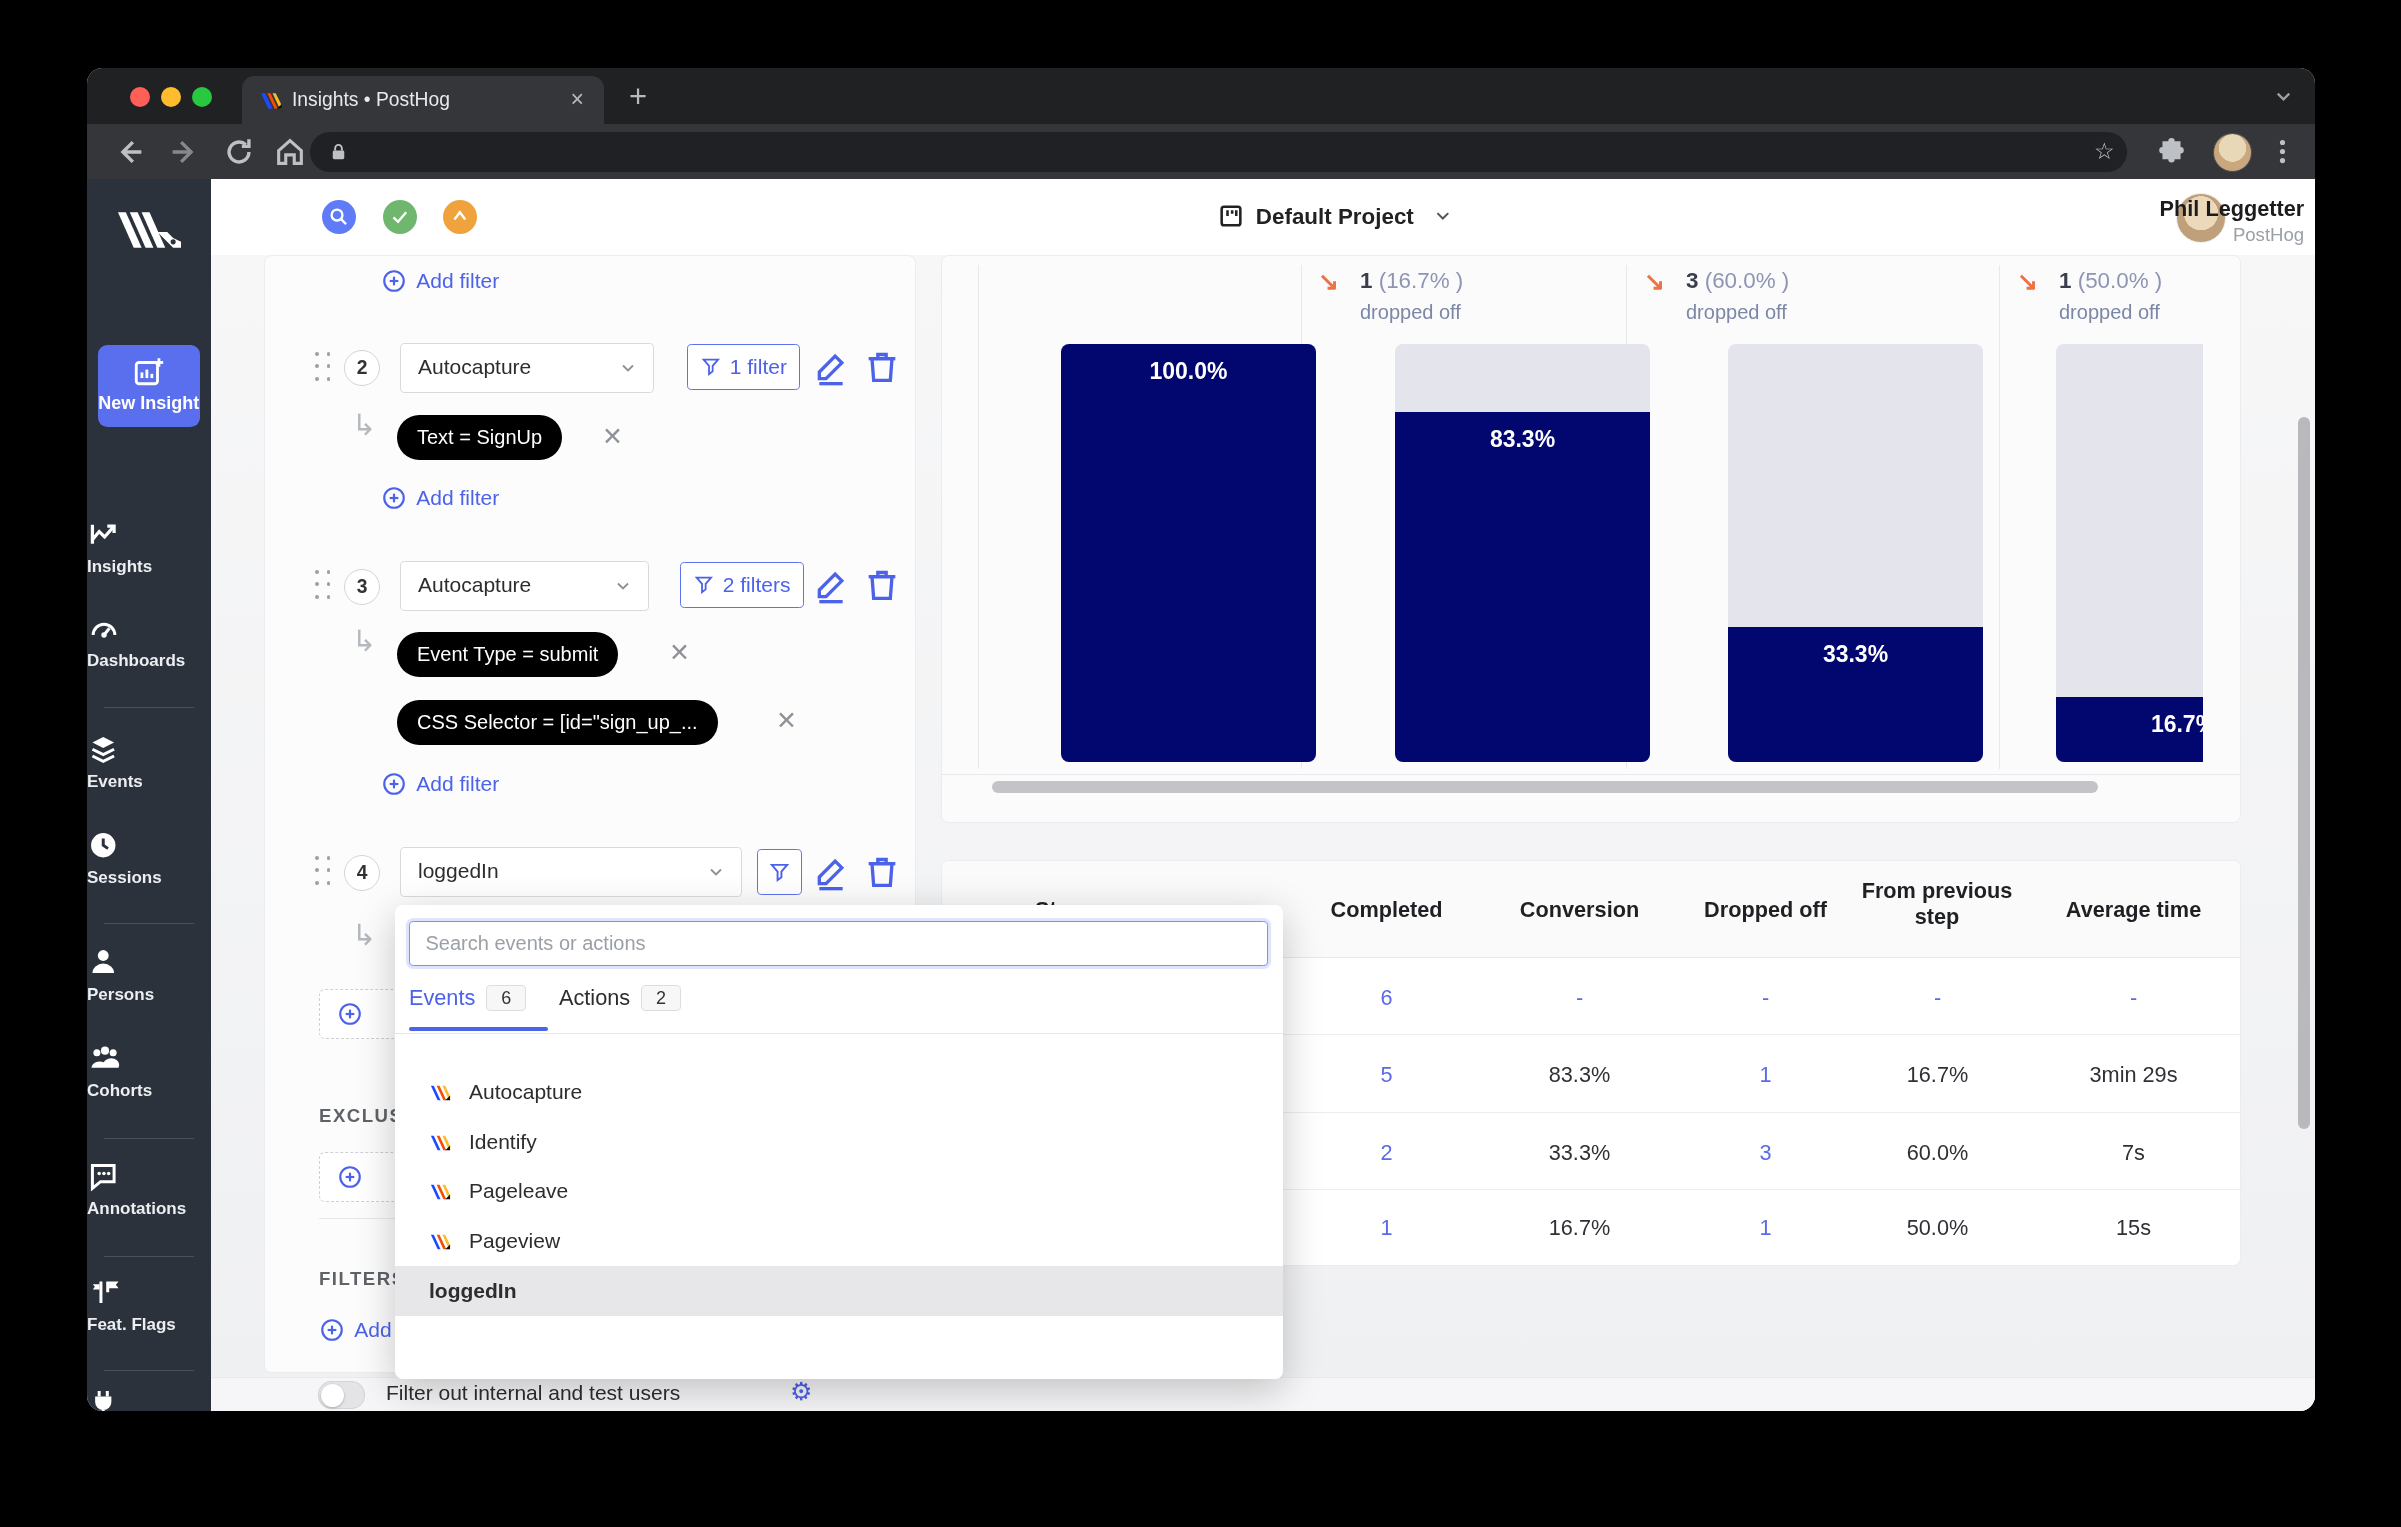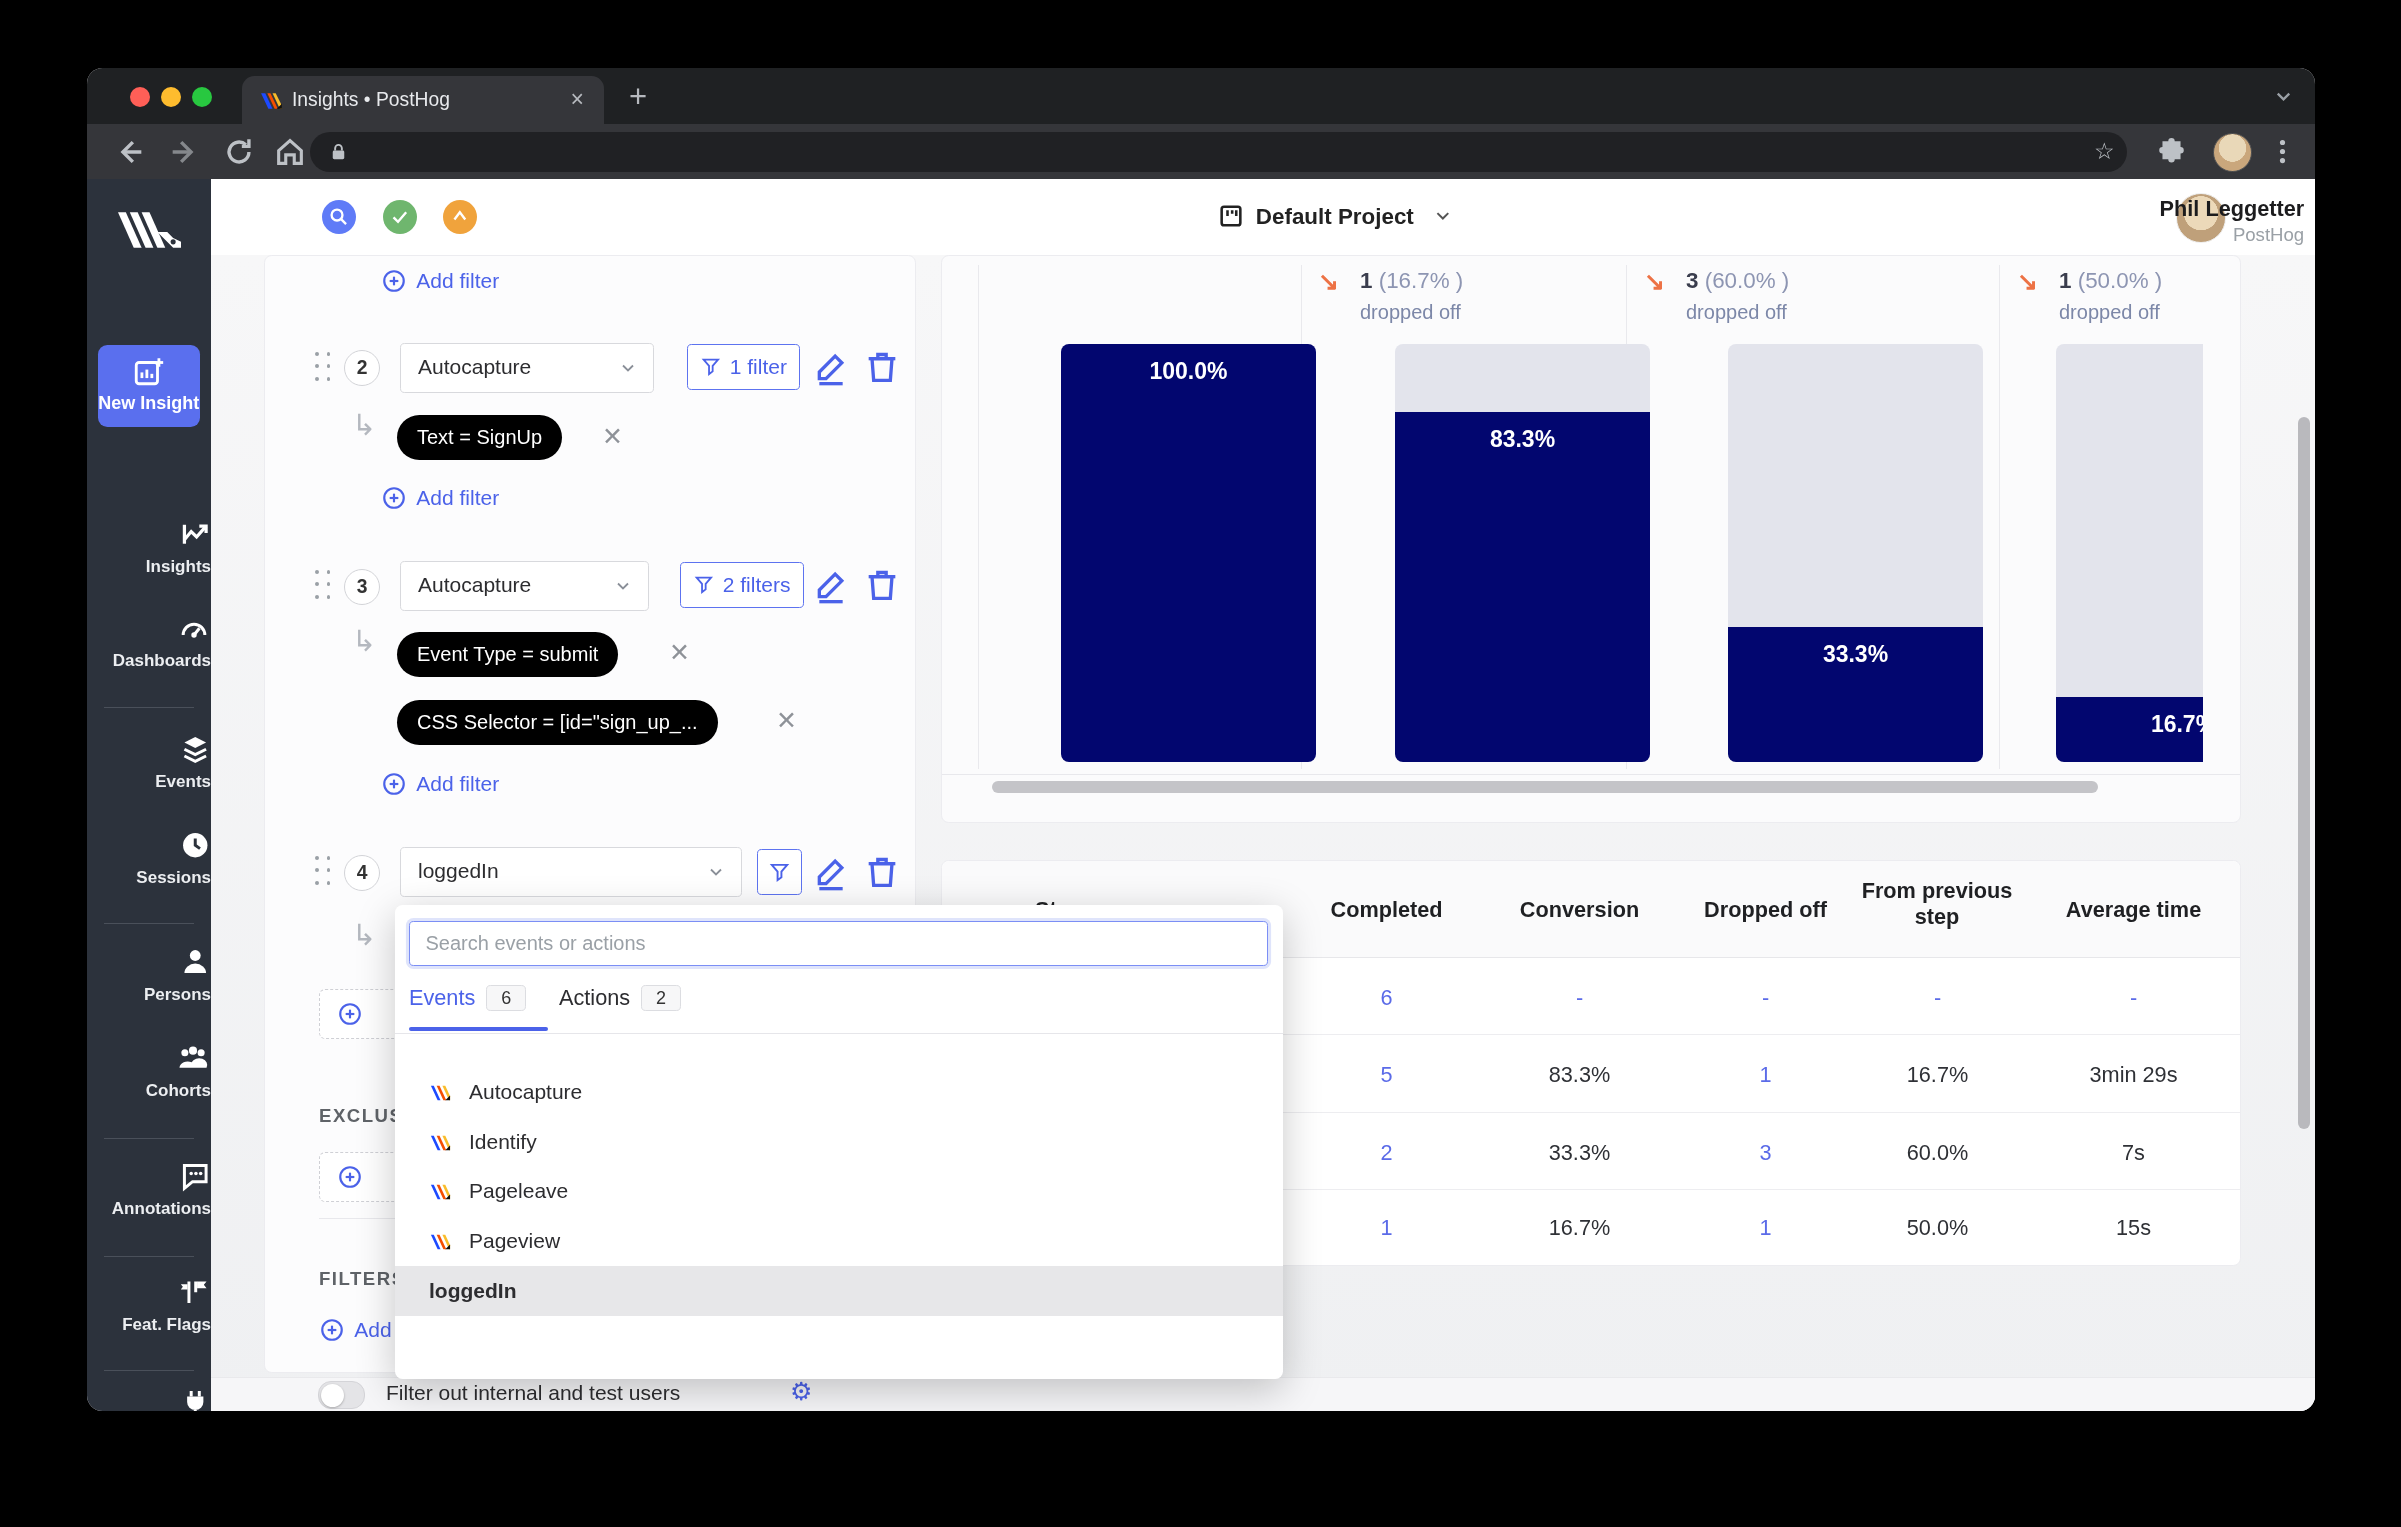--- a/index.html
+++ b/index.html
@@ -16,21 +16,21 @@
   .strip-chev{position:absolute;right:20px;top:17px;color:#9aa0a6;}
   .toolbar{position:absolute;left:0;top:56px;width:2228px;height:56px;background:#35363a;}
   .tb-ic{position:absolute;top:10.8px;color:#bdc1c6;}
   .urlbar{position:absolute;left:223px;top:7.7px;width:1817px;height:40px;border-radius:20px;background:#202124;color:#9aa0a6;}
   .url-text{position:absolute;left:51px;top:8.5px;font-size:20px;white-space:nowrap;overflow:hidden;width:1725px;}
   .url-text .dom{color:#e8eaed;}
   .url-star{position:absolute;right:12.4px;top:6.2px;font-size:23px;color:#bdc1c6;}
   .avatar-mini{position:absolute;left:2126px;top:9.3px;width:37px;height:37px;border-radius:50%;background:radial-gradient(circle at 50% 38%,#e9d8b8 0 46%,#caa77c 47% 100%);border:1.5px solid #555;}
   
   .sidebar{position:absolute;left:0;top:111px;width:124px;height:1232px;background:#2c323c;}
-  .sb-item{position:absolute;left:0;width:124px;text-align:right;color:#eceef1;}
+  .sb-item{position:absolute;left:0;width:124px;text-align:left;color:#eceef1;}
   .sb-item .lbl{display:block;font-size:17px;font-weight:700;margin-top:3.1px;}
   .sb-div{position:absolute;left:17px;width:90px;height:0.8px;background:#4a505a;}
   .sb-new{position:absolute;left:10.8px;top:166px;width:102px;height:82px;background:#5a6fee;border-radius:9.3px;color:#fff;text-align:center;}
   .sb-new .lbl{display:block;font-size:18px;font-weight:700;margin-top:1.5px;}
   .appbar{position:absolute;left:124px;top:111px;width:2104px;height:76px;background:#fff;border-bottom:0.8px solid #ebebee;}
   .hcirc{position:absolute;top:21px;width:34px;height:34px;border-radius:50%;color:#fff;}
   .hcirc svg{margin:6.2px;}
   .proj{position:absolute;left:1006px;top:0;height:76px;line-height:76px;font-size:22.4px;font-weight:700;color:#222;}
   .user-name{position:absolute;right:10.8px;top:17px;font-size:21.7px;font-weight:700;color:#1c1c1e;white-space:nowrap;}
   .user-org{position:absolute;right:10.8px;top:45px;font-size:18.6px;color:#9aa0a6;}

